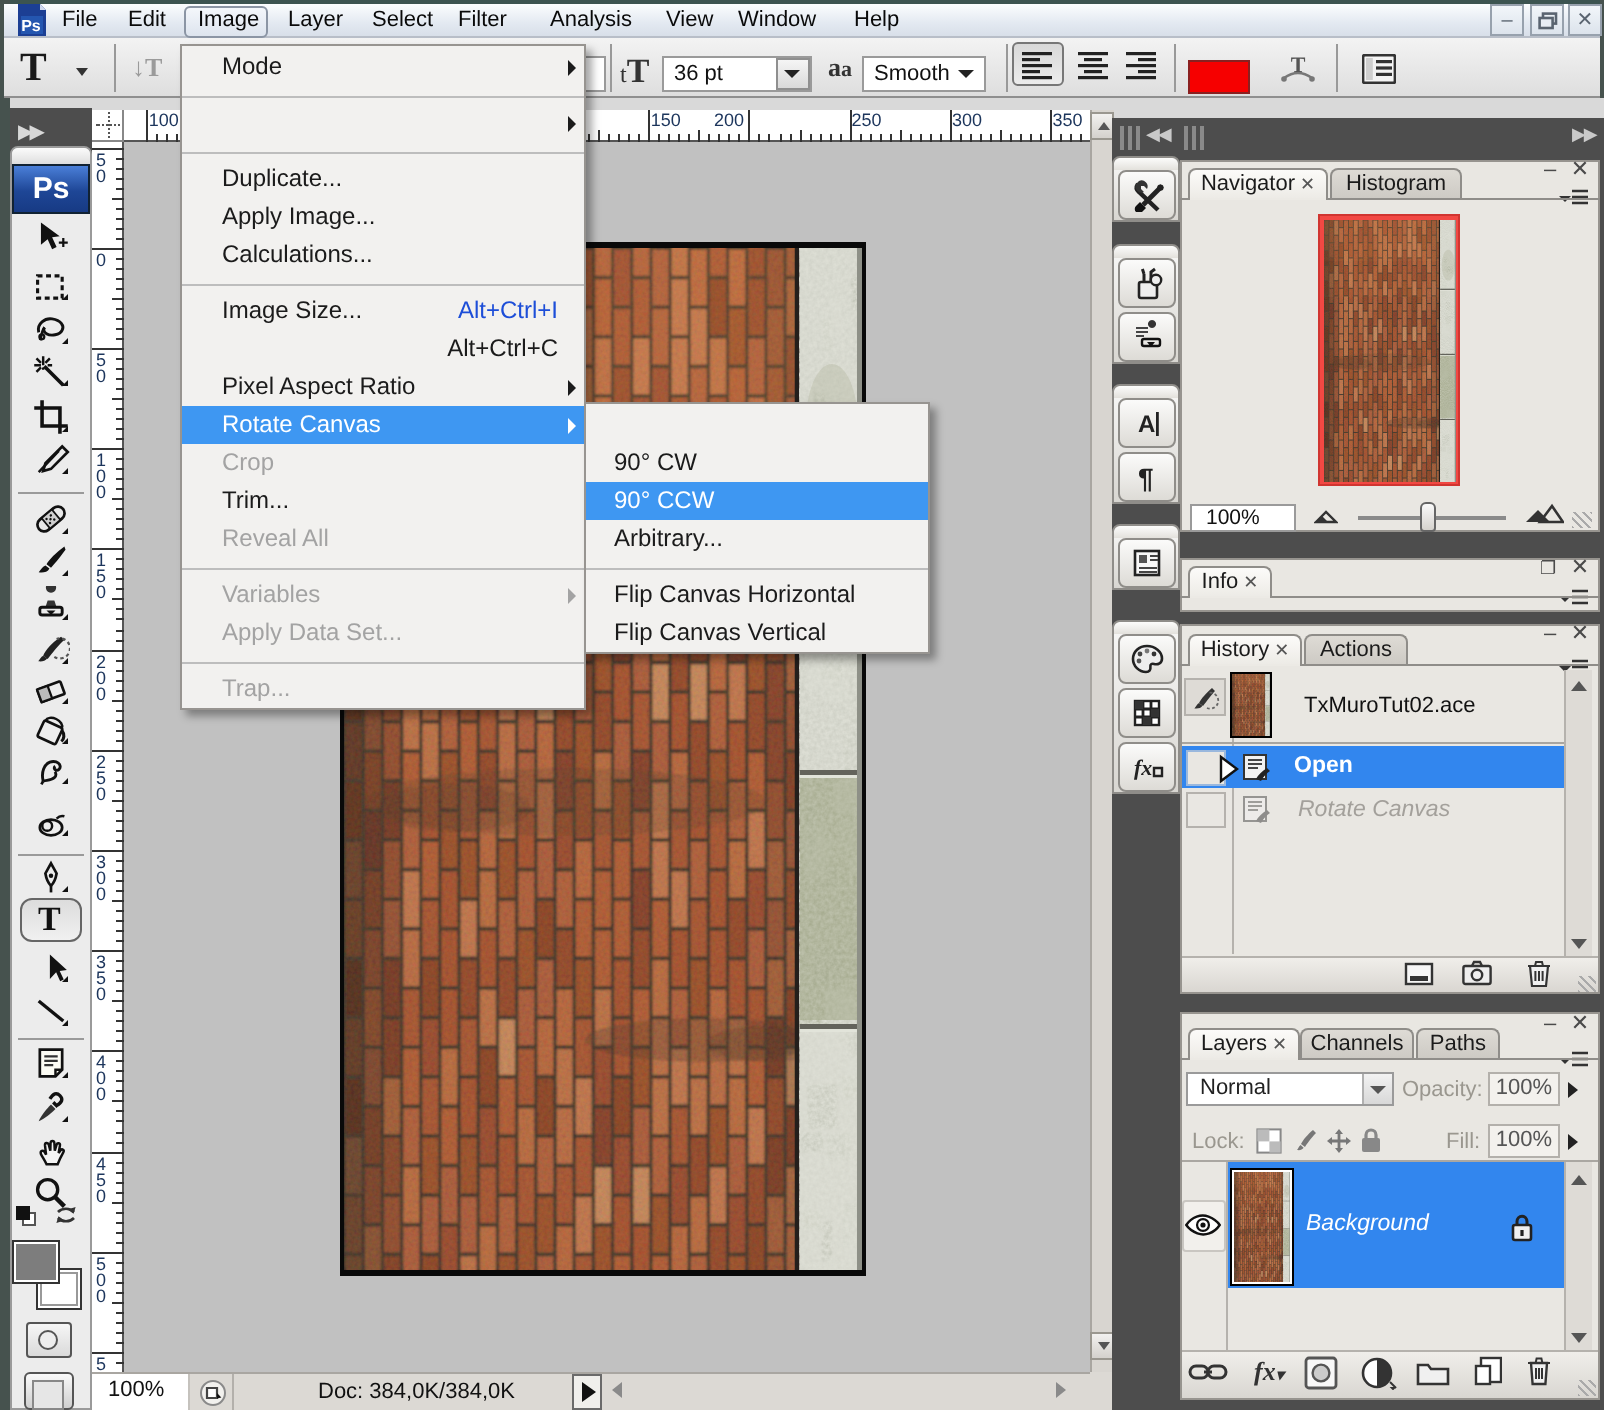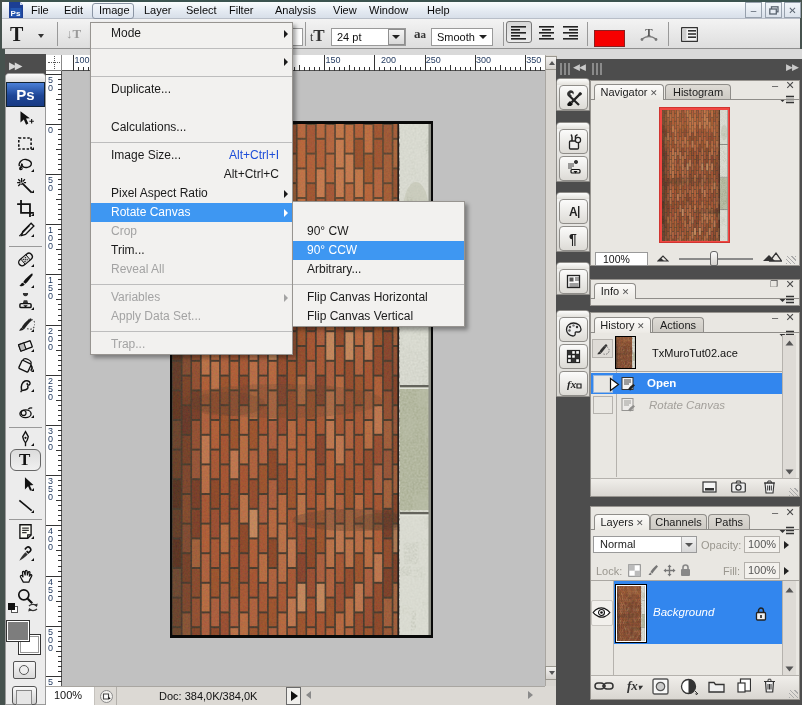--- a/index.html
+++ b/index.html
@@ -49,21 +49,21 @@
     <rect x="0.8" y="3" width="6.5" height="5" fill="#e8edf4" stroke="#5a6470" stroke-width="1.3"></rect>
   </svg>
 <div class="abs" style="left:2px;top:19px;width:798px;height:30px;background:linear-gradient(#f3f3f3,#dedede);border-bottom:1px solid #8f8f8f;"></div>
 <div class="abs" style="left:10px;top:23px;font-family:'Liberation Serif',serif;font-size:20px;font-weight:bold;color:#1a1a1a;">T</div>
 <div class="abs" style="left:38px;top:34px;width:0;height:0;border-top:4px solid #333;border-left:3.5px solid transparent;border-right:3.5px solid transparent;"></div>
 <div class="sep-v" style="left:57px;top:22px;height:24px;"></div>
 <div class="abs" style="left:66px;top:26px;font-family:'Liberation Serif',serif;font-size:13px;color:#9a9a9a;font-weight:bold;">↓T</div>
 <div class="abs" style="left:290px;top:28px;width:13px;height:18px;background:#fff;border:1px solid #9a9a9a;"></div>
 <div class="sep-v" style="left:305px;top:22px;height:24px;"></div>
 <div class="abs" style="left:310px;top:26px;font-family:'Liberation Serif',serif;color:#333;font-size:12px;">t<span style="font-size:17px;font-weight:bold;">T</span></div>
-<div class="abs" style="left:331px;top:28px;width:75px;height:18px;background:#fff;border:1px solid #9a9a9a;font-size:11px;line-height:16px;padding-left:5px;color:#111;">24 pt</div>
+<div class="abs" style="left:331px;top:28px;width:75px;height:18px;background:#fff;border:1px solid #9a9a9a;font-size:11px;line-height:16px;padding-left:5px;color:#111;">36 pt</div>
 <div class="abs" style="left:388px;top:29px;width:17px;height:16px;background:linear-gradient(#f5f5f5,#d9d9d9);border:1px solid #8f8f8f;"></div>
 <div class="abs" style="left:392px;top:35px;width:0;height:0;border-top:4px solid #222;border-left:4px solid transparent;border-right:4px solid transparent;"></div>
 <div class="abs" style="left:414px;top:26px;font-family:'Liberation Serif',serif;color:#333;font-size:13px;font-weight:bold;">a<span style="font-size:11px;">a</span></div>
 <div class="abs" style="left:431px;top:28px;width:62px;height:18px;background:#fff;border:1px solid #9a9a9a;font-size:11px;line-height:16px;padding-left:5px;color:#111;">Smooth</div>
 <div class="abs" style="left:479px;top:35px;width:0;height:0;border-top:4px solid #222;border-left:4px solid transparent;border-right:4px solid transparent;"></div>
 <div class="sep-v" style="left:503px;top:22px;height:24px;"></div>
 <div class="abs" style="left:506px;top:21px;width:26px;height:22px;border:1px solid #777;border-radius:3px;background:linear-gradient(#d8d8d8,#ececec);"></div>
 <svg class="abs" style="left:511px;top:26px;" width="16" height="14" viewBox="0 0 16 14">
     <rect x="0" y="0" width="15" height="1.6" fill="#222"></rect>
     <rect x="0" y="3" width="9" height="1.6" fill="#222"></rect>
@@ -167,21 +167,21 @@
 <div class="tick" style="left:329.2px;top:67px;width:1px;height:4px;"></div>
 <div class="tick" style="left:334.2px;top:67px;width:1px;height:4px;"></div>
 <div class="tick" style="left:339.3px;top:67px;width:1px;height:4px;"></div>
 <div class="tick" style="left:344.3px;top:67px;width:1px;height:4px;"></div>
 <div class="tick" style="left:349.3px;top:65px;width:1px;height:6px;"></div>
 <div class="tick" style="left:354.3px;top:67px;width:1px;height:4px;"></div>
 <div class="tick" style="left:359.3px;top:67px;width:1px;height:4px;"></div>
 <div class="tick" style="left:364.4px;top:67px;width:1px;height:4px;"></div>
 <div class="tick" style="left:369.4px;top:67px;width:1px;height:4px;"></div>
 <div class="tick" style="left:374.4px;top:55px;width:1px;height:16px;"></div>
-<div class="lbl" style="left:381px;top:56px;">200</div>
+<div class="lbl" style="left:357px;top:56px;">200</div>
 <div class="tick" style="left:379.4px;top:67px;width:1px;height:4px;"></div>
 <div class="tick" style="left:384.4px;top:67px;width:1px;height:4px;"></div>
 <div class="tick" style="left:389.5px;top:67px;width:1px;height:4px;"></div>
 <div class="tick" style="left:394.5px;top:67px;width:1px;height:4px;"></div>
 <div class="tick" style="left:399.5px;top:65px;width:1px;height:6px;"></div>
 <div class="tick" style="left:404.5px;top:67px;width:1px;height:4px;"></div>
 <div class="tick" style="left:409.5px;top:67px;width:1px;height:4px;"></div>
 <div class="tick" style="left:414.6px;top:67px;width:1px;height:4px;"></div>
 <div class="tick" style="left:419.6px;top:67px;width:1px;height:4px;"></div>
 <div class="tick" style="left:424.6px;top:55px;width:1px;height:16px;"></div>
@@ -1362,20 +1362,21 @@
   </svg>
 <div class="abs" style="left:789px;top:690px;width:9px;height:8px;background:repeating-linear-gradient(45deg,#aaa 0 1px,transparent 1px 3px);"></div>
 <div class="abs" style="left:90px;top:22px;width:203px;height:333px;background:#f2f1ef;border:1px solid #979490;box-shadow:3px 3px 4px rgba(0,0,0,0.35);z-index:50;"></div>
 <div class="abs" style="left:90px;top:22px;width:203px;height:333px;z-index:51;" id="menu1">
 <div class="mitem" style="top:2px;">Mode</div>
 <div class="marr" style="top:7.5px;border-left-color:#1b1b1b;"></div>
 <div class="msep" style="top:25.5px;"></div>
 <div class="marr" style="top:35.5px;border-left-color:#1b1b1b;"></div>
 <div class="msep" style="top:53.5px;"></div>
 <div class="mitem" style="top:58px;">Duplicate...</div>
+<div class="mitem" style="top:77px;">Apply Image...</div>
 <div class="mitem" style="top:96px;">Calculations...</div>
 <div class="msep" style="top:119.5px;"></div>
 <div class="mitem" style="top:124px;">Image Size...</div>
 <div class="abs" style="right:14px;top:124px;height:19px;line-height:19px;font-size:12px;color:#1d4ed8;">Alt+Ctrl+I</div>
 <div class="abs" style="right:14px;top:143px;height:19px;line-height:19px;font-size:12px;color:#1b1b1b;">Alt+Ctrl+C</div>
 <div class="mitem" style="top:162px;">Pixel Aspect Ratio</div>
 <div class="marr" style="top:167.5px;border-left-color:#1b1b1b;"></div>
 <div class="abs" style="left:1px;top:181px;width:201px;height:19px;background:#3e97f2;"></div>
 <div class="mitem" style="top:181px;color:#fff;">Rotate Canvas</div>
 <div class="marr" style="top:186.5px;border-left-color:#fff;"></div>

